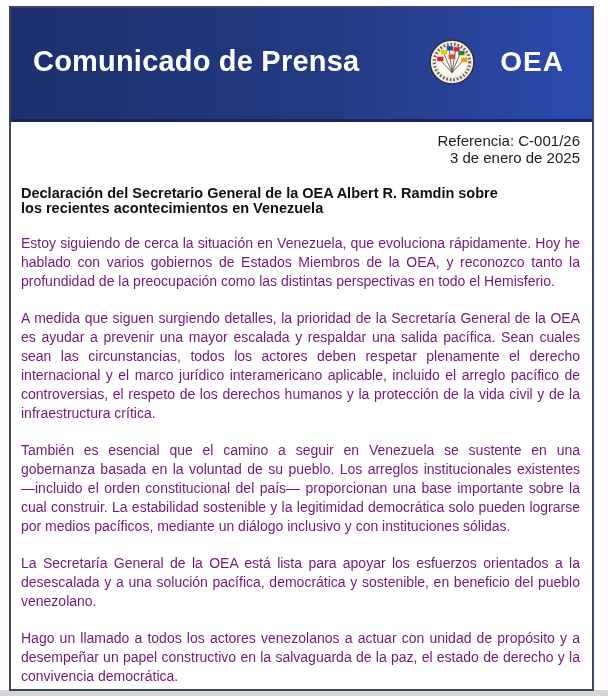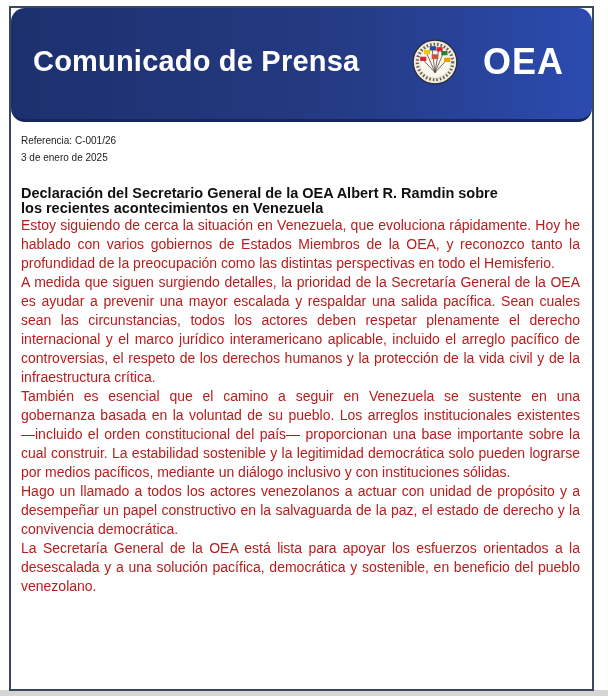--- a/index.html
+++ b/index.html
@@ -22,56 +22,57 @@
     background: #ffffff;
   }
   .header-band {
     height: 114px;
     background: linear-gradient(90deg, #1d306e 0%, #243a82 55%, #2c4bb0 100%);
     border-bottom: 3px solid #16265d;
     display: flex;
     align-items: center;
     justify-content: space-between;
     padding: 0 28px 4px 22px;
-    border-radius: 14px;
   }
   .header-title {
     color: #ffffff;
     font-size: 29px;
     font-weight: bold;
     letter-spacing: 0.2px;
   }
   .logo { display: flex; align-items: center; gap: 5px; }
   .seal { width: 46px; height: 46px; display: block; }
   .logo-text {
     color: #ffffff;
-    font-size: 36px;
+    font-size: 28px;
     font-weight: bold;
     letter-spacing: 1px;
     margin-left: 20px;
   }
   .content { padding: 8px 12px 0 10px; }
   .ref-block {
-    font-size: 10px;
+    text-align: right;
+    font-size: 15px;
     line-height: 17px;
     color: #1c1c1c;
     margin-top: 2px;
   }
   .doc-title {
     margin-top: 20px;
     font-size: 14.5px;
     font-weight: bold;
     line-height: 15px;
     color: #101010;
     padding-right: 60px;
   }
   .paragraphs p {
+    margin-top: 18px;
     font-size: 14px;
     line-height: 19px;
-    color: #b91c1c;
+    color: #701a75;
     text-align: justify;
   }
 </style>
 </head>
 <body>
 
 <div class="bottom-strip"></div>
 
 <div class="page-frame">
 
@@ -115,20 +116,20 @@
     <h2 class="doc-title">Declaración del Secretario General de la OEA Albert R. Ramdin sobre los recientes acontecimientos en Venezuela</h2>
 
     <div class="paragraphs">
 
         <p>Estoy siguiendo de cerca la situación en Venezuela, que evoluciona rápidamente. Hoy he hablado con varios gobiernos de Estados Miembros de la OEA, y reconozco tanto la profundidad de la preocupación como las distintas perspectivas en todo el Hemisferio.</p>
 
         <p>A medida que siguen surgiendo detalles, la prioridad de la Secretaría General de la OEA es ayudar a prevenir una mayor escalada y respaldar una salida pacífica. Sean cuales sean las circunstancias, todos los actores deben respetar plenamente el derecho internacional y el marco jurídico interamericano aplicable, incluido el arreglo pacífico de controversias, el respeto de los derechos humanos y la protección de la vida civil y de la infraestructura crítica.</p>
 
         <p>También es esencial que el camino a seguir en Venezuela se sustente en una gobernanza basada en la voluntad de su pueblo. Los arreglos institucionales existentes —incluido el orden constitucional del país— proporcionan una base importante sobre la cual construir. La estabilidad sostenible y la legitimidad democrática solo pueden lograrse por medios pacíficos, mediante un diálogo inclusivo y con instituciones sólidas.</p>
 
+        <p>La Secretaría General de la OEA está lista para apoyar los esfuerzos orientados a la desescalada y a una solución pacífica, democrática y sostenible, en beneficio del pueblo venezolano.</p>
+
         <p>Hago un llamado a todos los actores venezolanos a actuar con unidad de propósito y a desempeñar un papel constructivo en la salvaguarda de la paz, el estado de derecho y la convivencia democrática.</p>
-
-        <p>La Secretaría General de la OEA está lista para apoyar los esfuerzos orientados a la desescalada y a una solución pacífica, democrática y sostenible, en beneficio del pueblo venezolano.</p>
 
       </div>
 
   </main>
 </div>
 
 </body></html>

